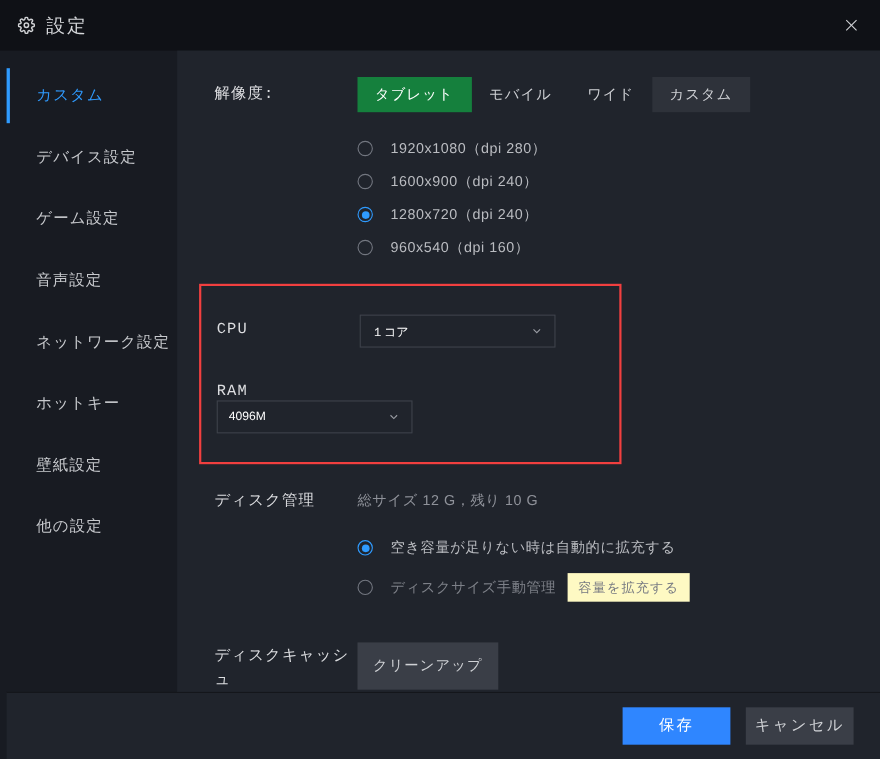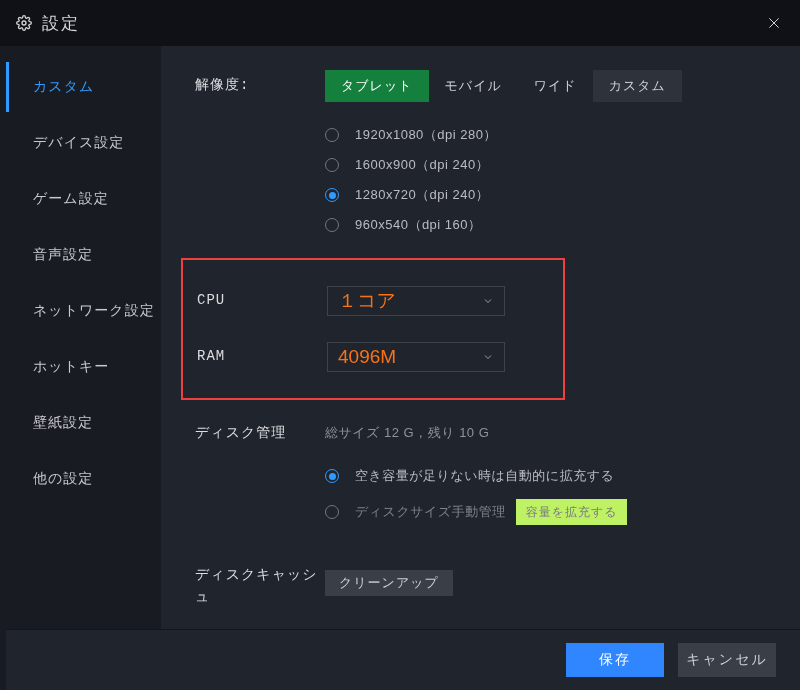--- a/index.html
+++ b/index.html
@@ -137,47 +137,47 @@
   .highlight-box .row-label { padding-top: 6px; }
 
   
   .select {
     width: 178px;
     height: 30px;
     border: 1px solid #3e424b;
     display: flex;
     align-items: center;
     padding: 0 10px;
-    color: #f97316;
-    font-size: 19px;
+    color: #ffffff;
+    font-size: 11px;
     cursor: pointer;
     justify-content: space-between;
   }
   .select .chev { color: #9a9da4; }
   .select .chev svg { width:12px; height:12px; display:block; }
 
   .disk-sub { font-size: 13px; color: #8f929a; letter-spacing: 0.5px; padding-top:6px;}
   .disk-radios { margin-top: 16px; }
   .disk-radios .radio-opt { height: 36px; }
   .inline-btn {
     margin-left: 10px;
     height: 26px;
     padding: 0 10px;
-    background: #bef264;
+    background: #fef9c3;
     color: #777a82;
     font-size: 12px;
     display: inline-flex;
     align-items: center;
     letter-spacing: 1px;
   }
 
   .cache-row { margin-top: 8px; }
   .cache-row .row-label { line-height: 1.6; }
   .btn-grey {
-    height: 26px;
+    height: 43px;
     padding: 0 14px;
     background: #3a3e47;
     color: #cfd1d5;
     font-size: 13px;
     display: inline-flex;
     align-items: center;
     letter-spacing: 1px;
     cursor: pointer;
     border: none;
   }
@@ -309,21 +309,21 @@
           <div class="select">
             <span>１コア</span>
             <span class="chev">
               <svg viewBox="0 0 24 24" fill="none" stroke="currentColor" stroke-width="2">
                   <polyline points="6 9 12 15 18 9"></polyline>
                 </svg>
             </span>
           </div>
         </div>
       </div>
-      <div class="row" style="margin-top:26px;">
+      <div class="row" style="margin-top:26px;flex-direction:column;">
         <div class="row-label">RAM</div>
         <div class="row-body">
           <div class="select">
             <span>4096M</span>
             <span class="chev">
               <svg viewBox="0 0 24 24" fill="none" stroke="currentColor" stroke-width="2">
                   <polyline points="6 9 12 15 18 9"></polyline>
                 </svg>
             </span>
           </div>

